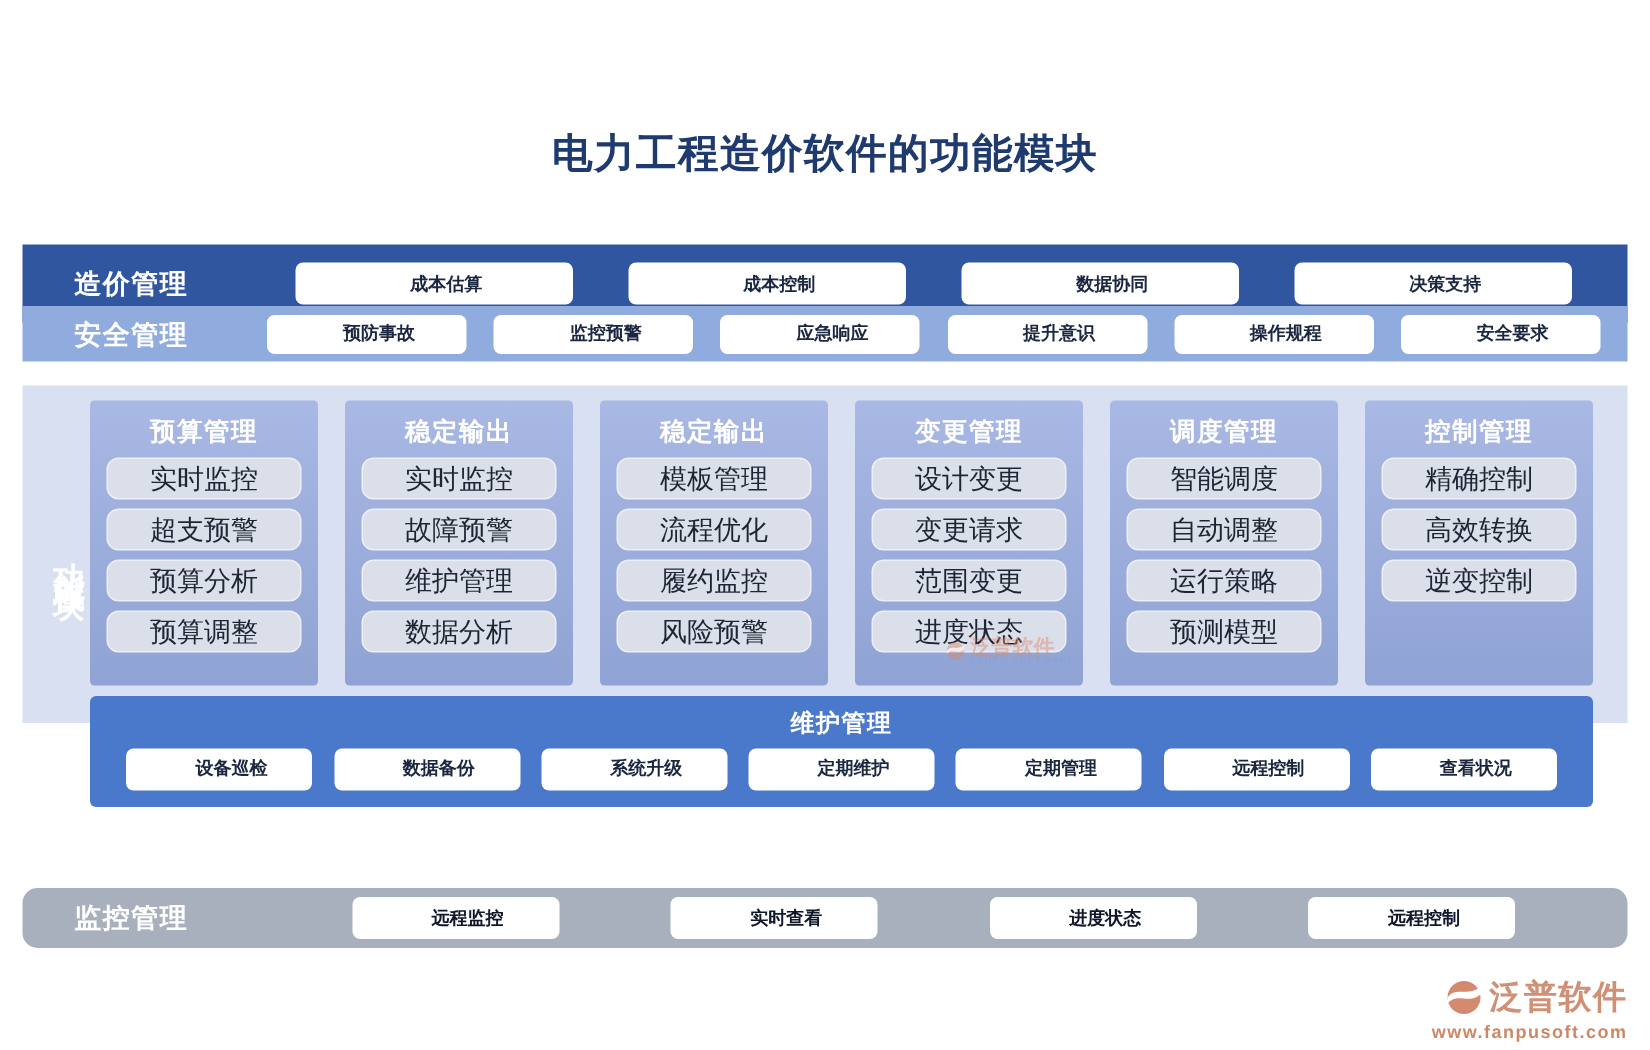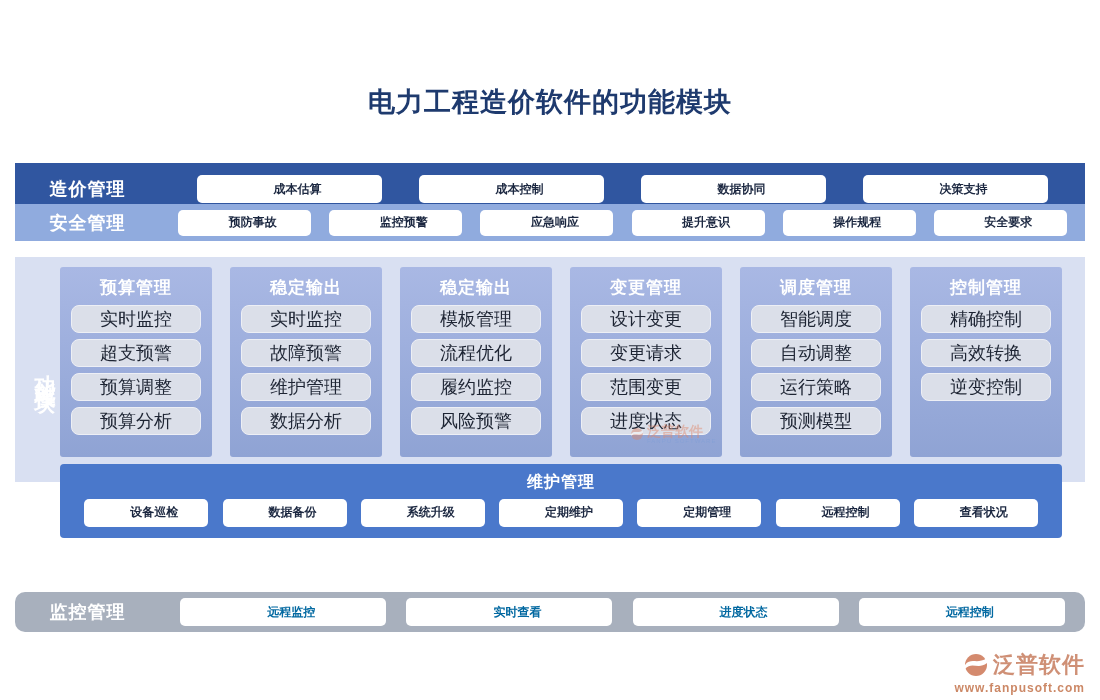--- a/index.html
+++ b/index.html
@@ -27,21 +27,21 @@
 
   .wbtn {
     background:#ffffff; border:none; border-radius:5px; height:28px;
     display:flex; align-items:center; justify-content:center;
     font-size:12px; font-weight:700; color:#1b2740; cursor:pointer;
     font-family:inherit;
     padding-left:16px;
   }
   .band-cost .wbtn    { width:185px; }
   .band-safety .wbtn  { width:133px; height:26px; }
-  .band-monitor .wbtn { width:206px; color:#0369a1; }
+  .band-monitor .wbtn { width:138px; color:#0f172a; }
 
   
   .main-panel {
     position:absolute; top:257px; left:15px; width:1070px; height:225px;
     background:#d9e0f2;
   }
   .side-label {
     position:absolute; left:16px; top:50%; transform:translateY(-50%);
     writing-mode:vertical-lr; text-orientation:upright;
     color:#ffffff; font-size:21px; font-weight:bold; letter-spacing:6px;
@@ -130,22 +130,22 @@
 
   <div class="main-panel">
     <div class="side-label">功能模块</div>
 
     <div class="columns">
 
       <div class="col">
         <div class="col-title">预算管理</div>
         <button class="chip">实时监控</button>
         <button class="chip">超支预警</button>
+        <button class="chip">预算分析</button>
         <button class="chip">预算调整</button>
-        <button class="chip">预算分析</button>
       </div>
 
       <div class="col">
         <div class="col-title">稳定输出</div>
         <button class="chip">实时监控</button>
         <button class="chip">故障预警</button>
         <button class="chip">维护管理</button>
         <button class="chip">数据分析</button>
       </div>
 

